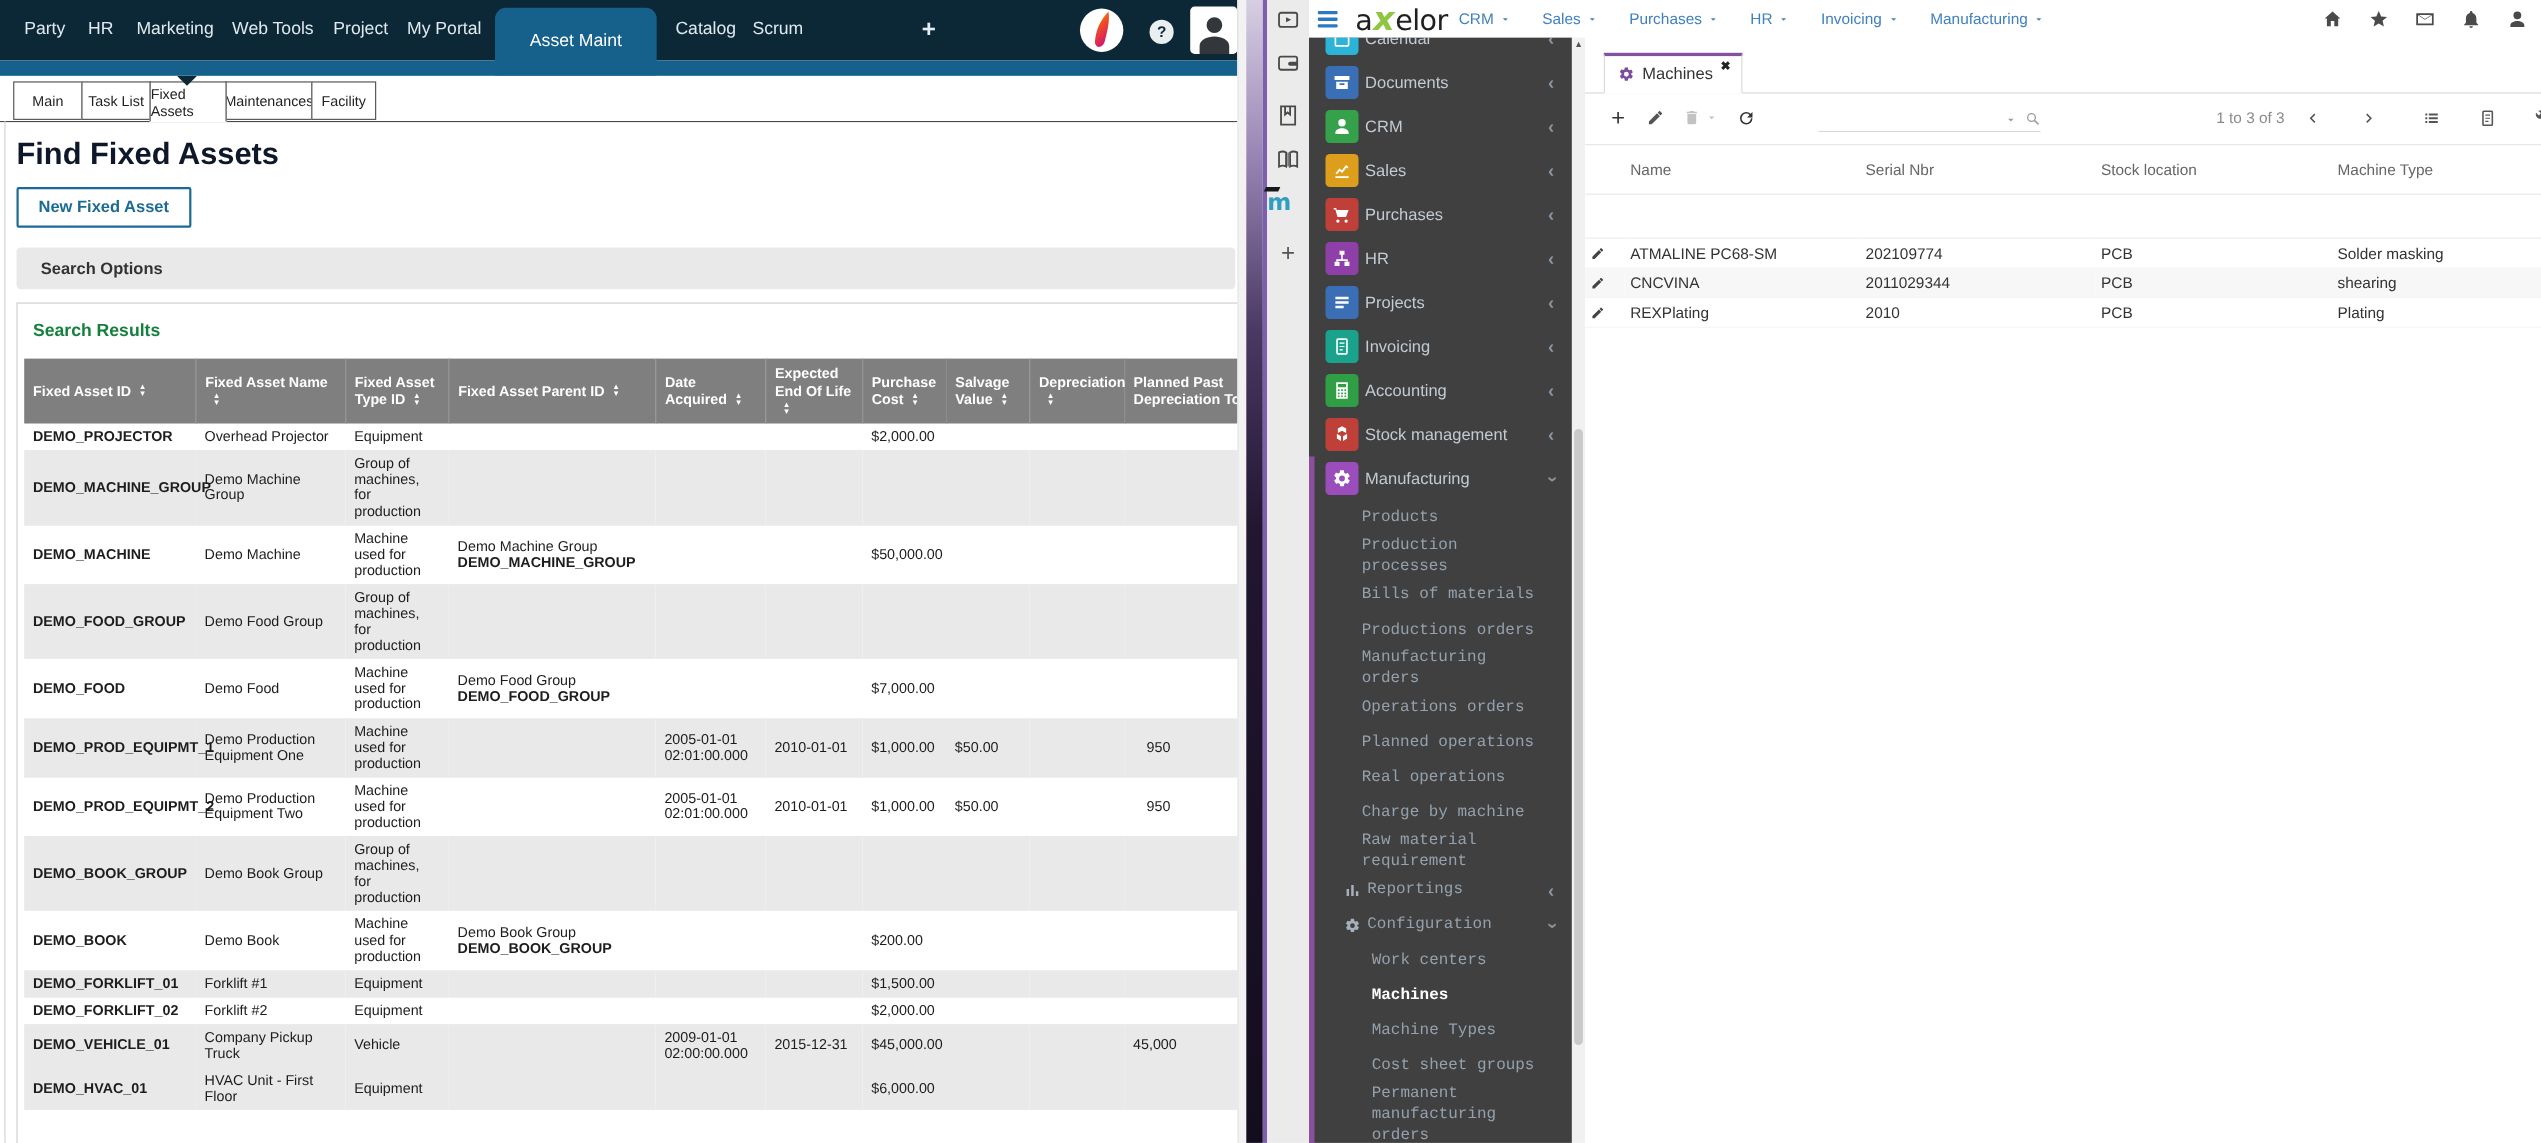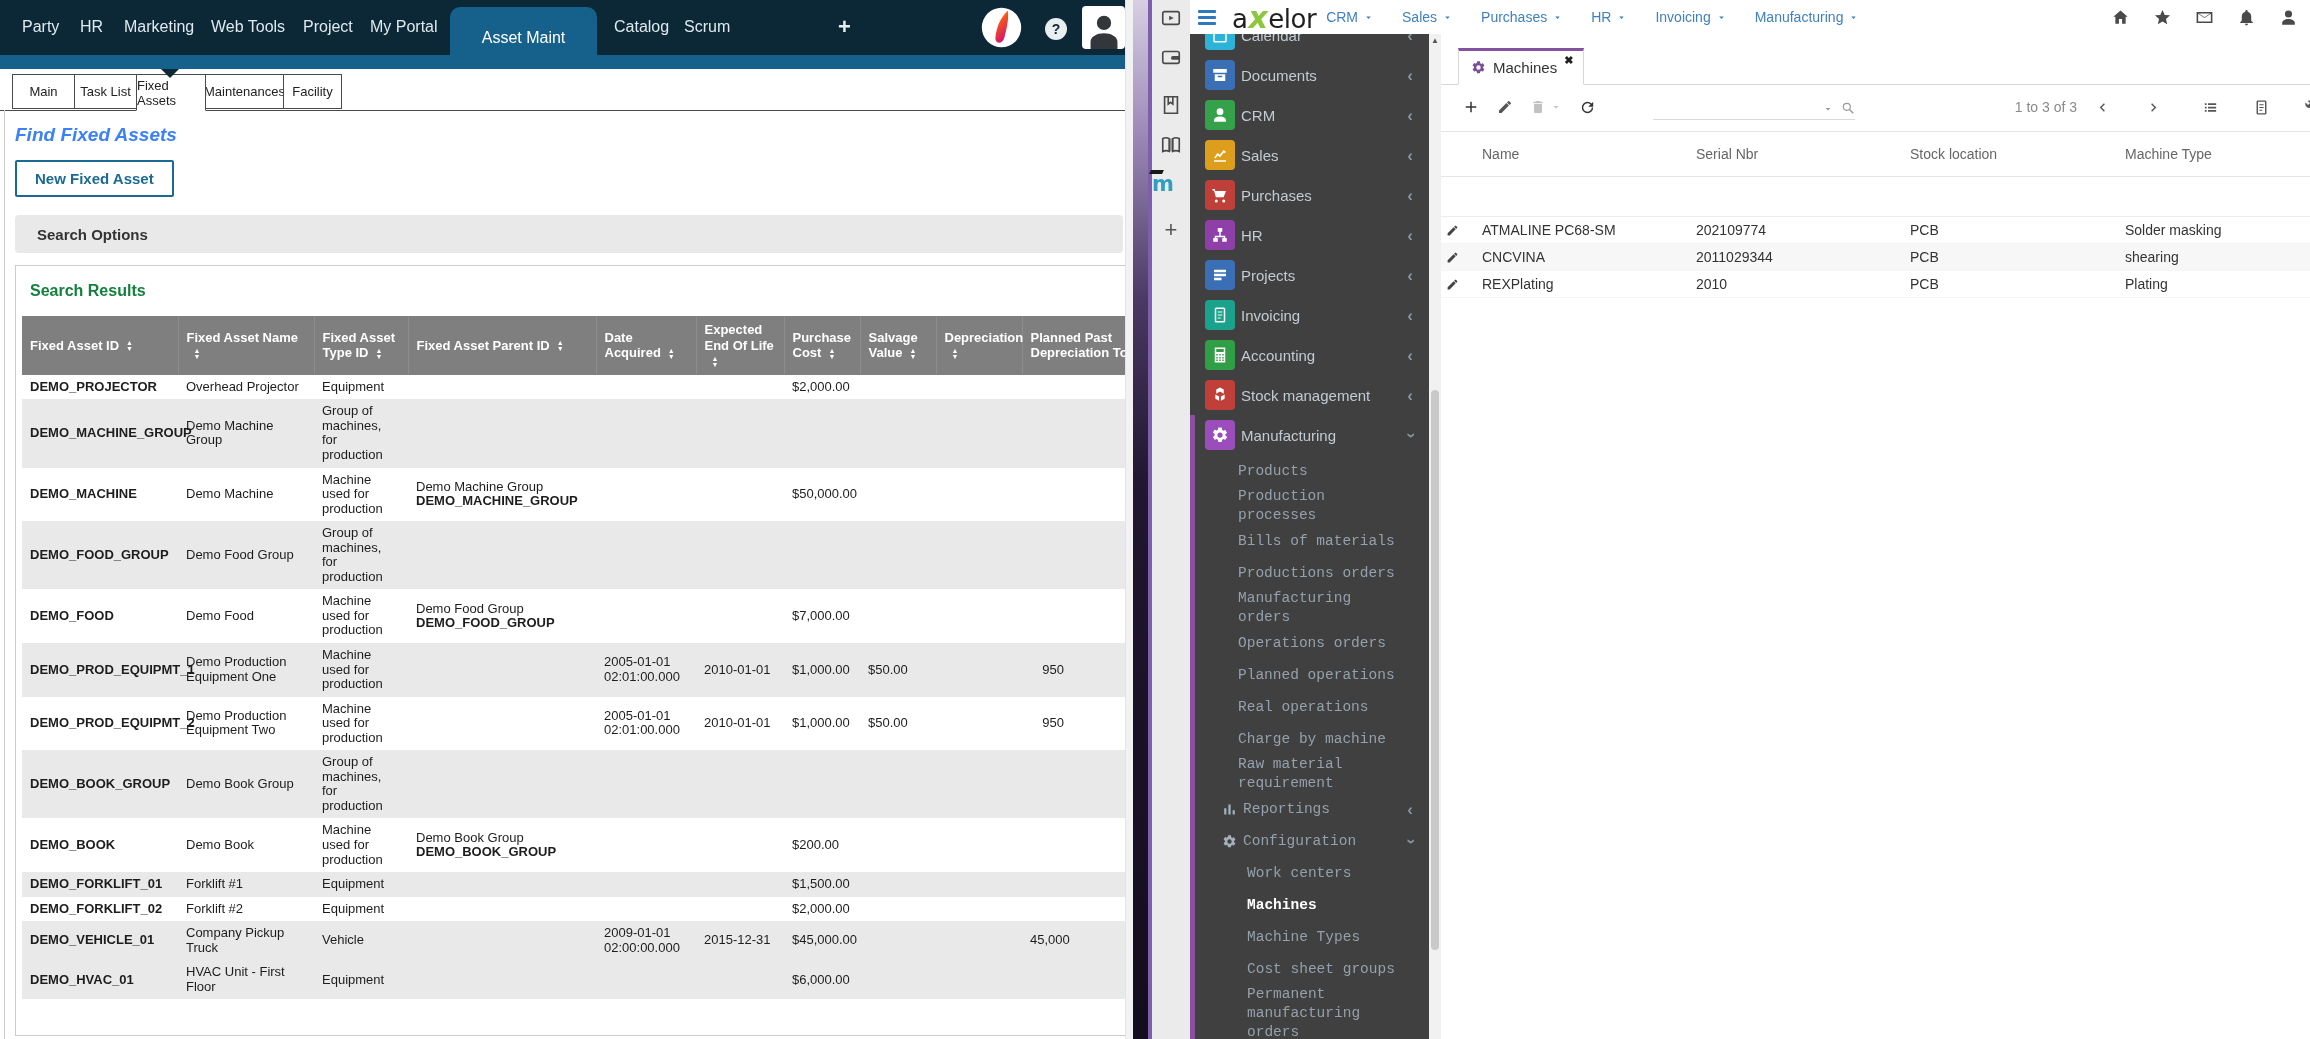--- a/index.html
+++ b/index.html
@@ -14,21 +14,21 @@
   .ob-nav-plus{position:absolute;top:14px;font-size:22px;font-weight:bold;color:#e6edf2;}
   .ob-logo{position:absolute;top:6px;width:43px;height:43px;}
   .ob-help{position:absolute;top:18px;width:22px;height:22px;border-radius:50%;background:#e9eef1;color:#0c2836;font-weight:bold;font-size:14px;display:flex;align-items:center;justify-content:center;}
   .ob-avatar{position:absolute;top:6px;width:43px;height:43px;background:#fff;border-radius:4px;display:flex;align-items:flex-end;justify-content:center;overflow:hidden;}
   .ob-strip{position:absolute;left:0;top:55px;width:100%;height:14px;background:#15618c;}
   .ob-tabs{position:absolute;left:0;top:69px;width:100%;height:41px;background:#fff;border-bottom:1px solid #4a4a4a;}
   .ob-caret{position:absolute;top:0;width:0;height:0;border-left:9px solid transparent;border-right:9px solid transparent;border-top:9px solid #0c2836;z-index:3;}
   .ob-tab{position:absolute;top:5px;height:35px;background:#fff;border:1px solid #4a4a4a;box-sizing:border-box;display:flex;align-items:center;justify-content:center;font-size:13px;color:#222;cursor:pointer;}
   .ob-tab.active{height:37px;border-bottom:1px solid #fff;z-index:2;}
   .ob-content{position:absolute;left:4px;top:110px;right:0;bottom:0;border-left:1px solid #cfcfcf;padding:0 0 0 10px;box-sizing:border-box;}
-  .ob-title{margin:14px 0 0 0;font-size:19px;font-weight:bold;color:#3b82f6;font-style:italic;}
+  .ob-title{margin:14px 0 0 0;font-size:28px;font-weight:bold;color:#0f172a;}
   .ob-newbtn{margin-top:14px;display:inline-block;background:#fff;border:2px solid #1b6a94;border-radius:2px;color:#1b6a94;font-weight:bold;font-size:15px;padding:8px 18px;cursor:pointer;font-family:"Liberation Sans",sans-serif;}
   .ob-searchopt{margin-top:18px;width:1108px;height:38px;background:#e9e9e9;border-radius:4px;display:flex;align-items:center;padding-left:22px;box-sizing:border-box;font-weight:bold;font-size:15px;color:#333;}
   .ob-panel{margin-top:12px;width:1150px;border:1px solid #ccc;background:#fff;padding:10px 0 36px 6px;box-sizing:border-box;}
   .ob-results{font-weight:bold;font-size:16px;color:#15803d;margin:6px 0 16px 8px;}
   table.ob-table{border-collapse:collapse;table-layout:fixed;width:1160px;font-size:13px;color:#1d1d1d;}
   .ob-table thead th{background:#7f7f7f;color:#fff;font-weight:bold;text-align:left;padding:6px 4px 6px 8px;vertical-align:middle;line-height:1.2;border-right:1px solid #8d8d8d;cursor:pointer;}
   .ob-table tbody td{padding:5px 8px;vertical-align:middle;line-height:1.12;}
   .ob-table tbody tr.alt{background:#e9e9e9;}
   .ob-table td.c-id{font-weight:bold;}
   .ob-table td.c-planned{text-align:right;padding-right:118px;}

